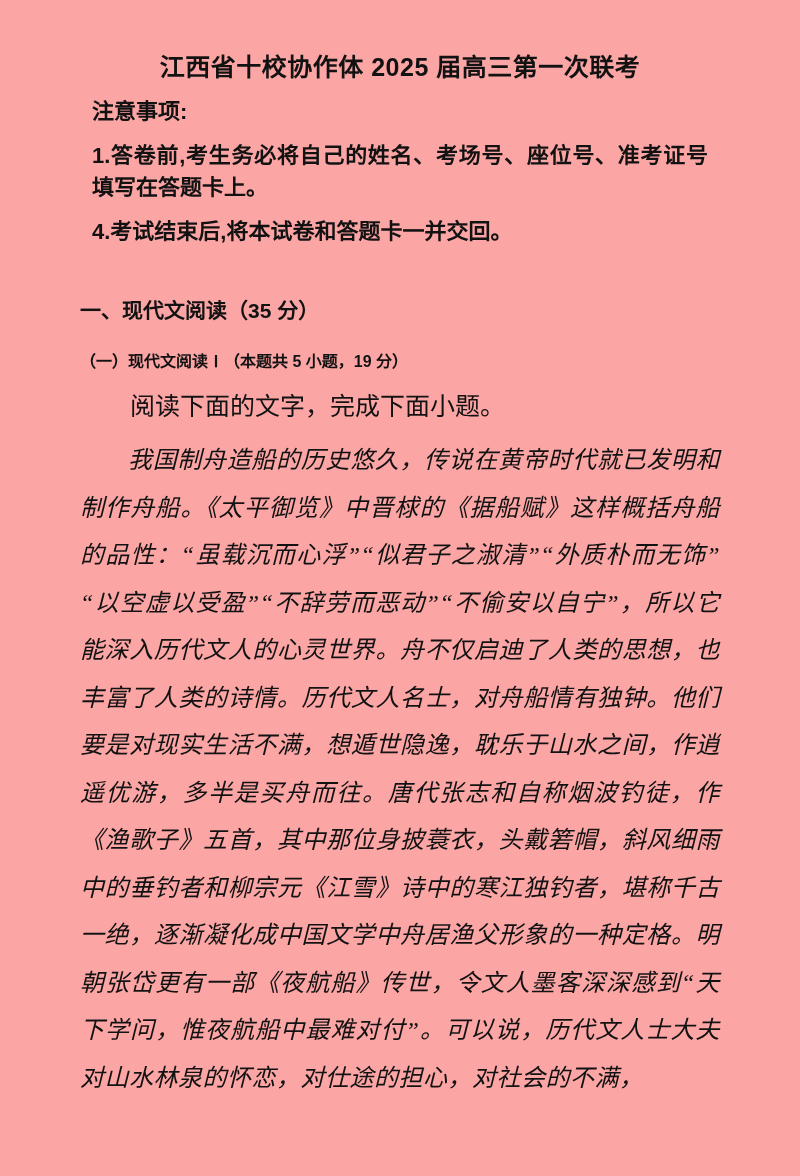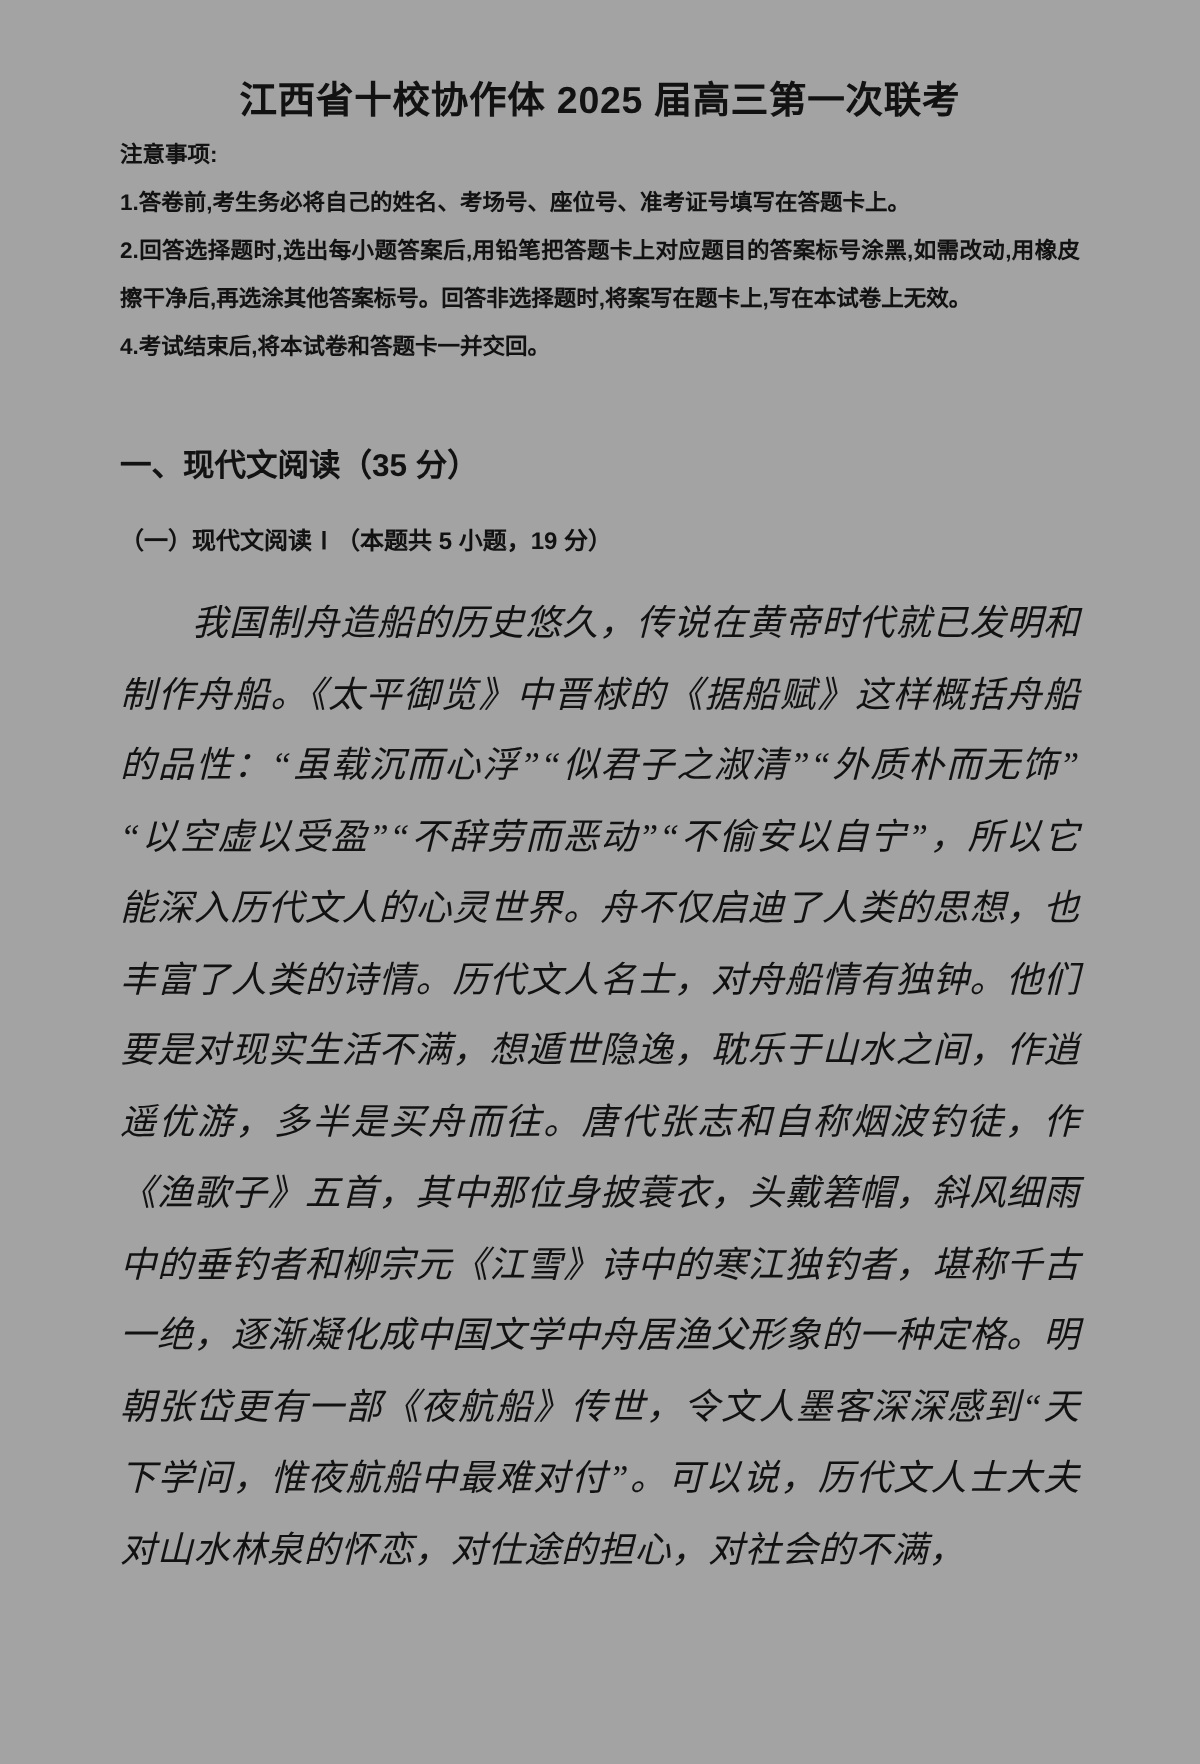--- a/index.html
+++ b/index.html
@@ -12,38 +12,38 @@
     height: 1176px;
     overflow: hidden;
     color: #121212;
     -webkit-font-smoothing: antialiased;
   }
   .paper {
     box-sizing: border-box;
     width: 800px;
     height: 1176px;
     padding: 50px 80px 0 80px;
-    background: #a3a3a3;
+    background: #fca5a5;
   }
   
   .hei {
     font-family: "Liberation Sans", sans-serif;
     font-weight: 700;
   }
   .paper-title {
     font-size: 25px;
     line-height: 34px;
     text-align: center;
     margin: 0 0 4px 0;
     letter-spacing: 0.5px;
   }
   .notice p {
-    font-size: 15px;
+    font-size: 22px;
     line-height: 32px;
-    margin: 0;
+    margin: 12px;
     text-align: justify;
   }
   .notice .exam-info {
     text-align: center;
     padding-left: 90px; 
   }
   .section-heading {
     font-size: 21px;
     line-height: 30px;
     margin: 48px 0 0 0;
@@ -76,24 +76,24 @@
 </head>
 <body>
 
 <main class="paper">
 
   <h1 class="hei paper-title">江西省十校协作体 2025 届高三第一次联考</h1>
 
   <section class="notice">
     <p class="hei">注意事项:</p>
     <p class="hei">1.答卷前,考生务必将自己的姓名、考场号、座位号、准考证号填写在答题卡上。</p>
-    <p class="hei">2.回答选择题时,选出每小题答案后,用铅笔把答题卡上对应题目的答案标号涂黑,如需改动,用橡皮擦干净后,再选涂其他答案标号。回答非选择题时,将案写在题卡上,写在本试卷上无效。</p>
     <p class="hei">4.考试结束后,将本试卷和答题卡一并交回。</p>
   </section>
 
   <h2 class="hei section-heading">一、现代文阅读（35 分）</h2>
 
   <h3 class="hei subsection-heading">（一）现代文阅读Ⅰ（本题共 5 小题，19 分）</h3>
 
+  <p class="instruction">阅读下面的文字，完成下面小题。</p>
 
   <p class="passage">我国制舟造船的历史悠久，传说在黄帝时代就已发明和制作舟船。《太平御览》中晋梂的《据船赋》这样概括舟船的品性：“虽载沉而心浮”“似君子之淑清”“外质朴而无饰”“以空虚以受盈”“不辞劳而恶动”“不偷安以自宁”，所以它能深入历代文人的心灵世界。舟不仅启迪了人类的思想，也丰富了人类的诗情。历代文人名士，对舟船情有独钟。他们要是对现实生活不满，想遁世隐逸，耽乐于山水之间，作逍遥优游，多半是买舟而往。唐代张志和自称烟波钓徒，作《渔歌子》五首，其中那位身披蓑衣，头戴箬帽，斜风细雨中的垂钓者和柳宗元《江雪》诗中的寒江独钓者，堪称千古一绝，逐渐凝化成中国文学中舟居渔父形象的一种定格。明朝张岱更有一部《夜航船》传世，令文人墨客深深感到“天下学问，惟夜航船中最难对付”。可以说，历代文人士大夫对山水林泉的怀恋，对仕途的担心，对社会的不满，</p>
 
 </main>
 
 </body></html>

